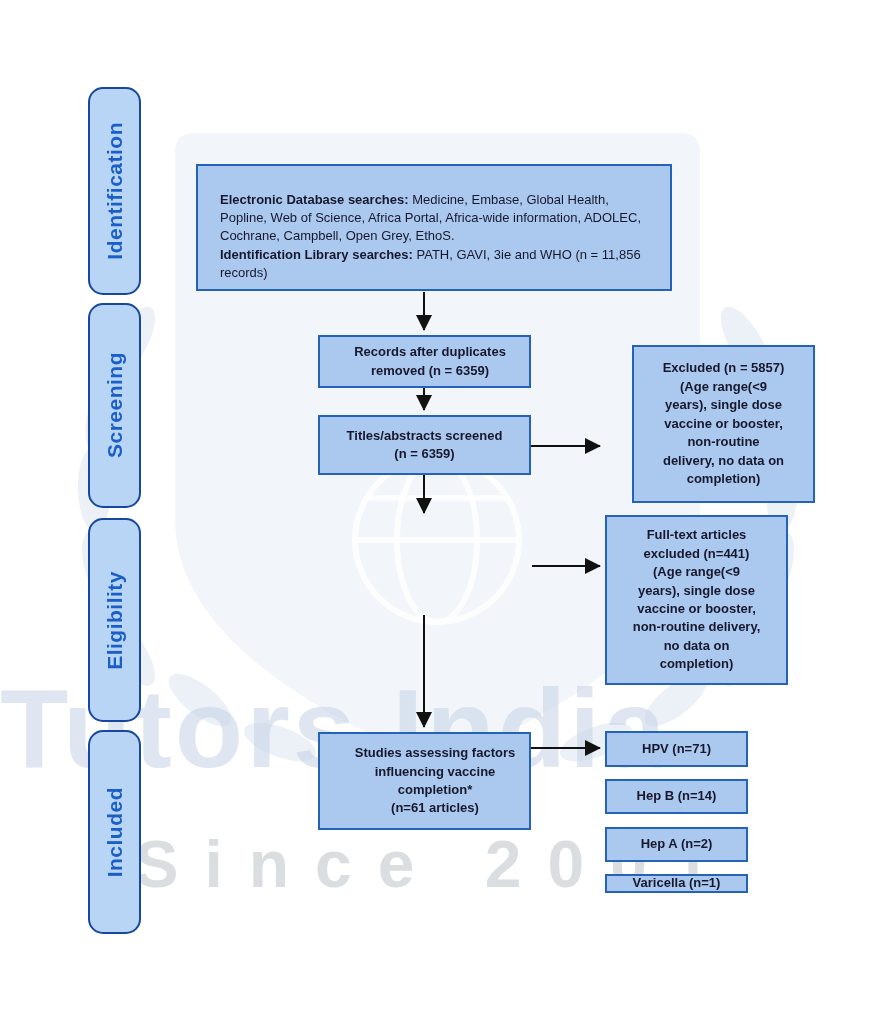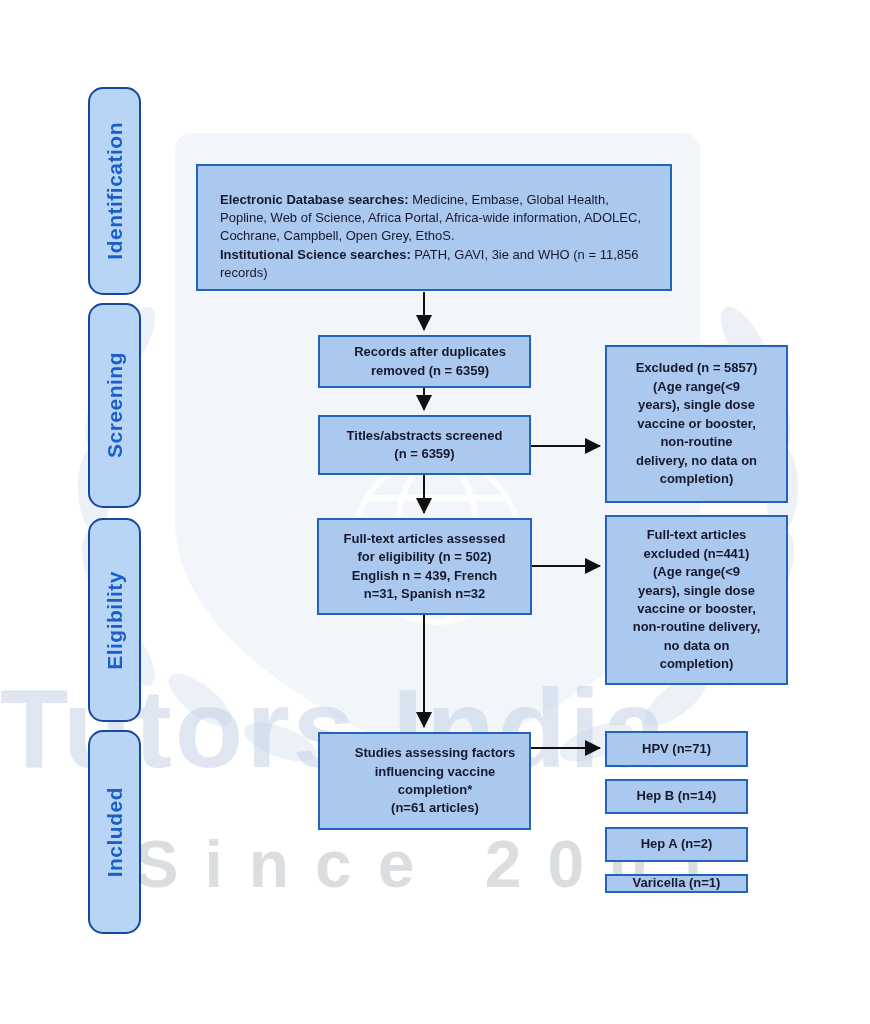--- a/index.html
+++ b/index.html
@@ -95,45 +95,39 @@
     </div>
     <div class="stage" style="top:518px; height:204px;">
       <span>Eligibility</span>
     </div>
     <div class="stage" style="top:730px; height:204px;">
       <span>Included</span>
     </div>
 
     <div class="fbox search-box" style="left:196px; top:164px; width:476px; height:127px; display:block;">
       <span class="seg-bold">Electronic Database searches:</span><span> Medicine, Embase, Global Health, Popline, Web of Science, Africa Portal, Africa-wide information, ADOLEC, Cochrane, Campbell, Open Grey, EthoS.</span><br>
-      <span class="seg-bold">Institutional Science searches:</span><span> PATH, GAVI, 3ie and WHO (n = 11,856 records)</span>
+      <span class="seg-bold">Identification Library searches:</span><span> PATH, GAVI, 3ie and WHO (n = 11,856 records)</span>
     </div>
 
     <div class="fbox" style="left:318px; top:335px; width:213px; height:53px;padding-left:11px;">
       <div class="box-text">Records after duplicates
 removed (n = 6359)</div>
     </div>
     <div class="fbox" style="left:318px; top:415px; width:213px; height:60px;">
       <div class="box-text">Titles/abstracts screened
 (n = 6359)</div>
     </div>
-    <div class="fbox" style="left:317px; top:518px; width:215px; height:97px;">
-      <div class="box-text">Full-text articles assessed
-for eligibility (n = 502)
-English n = 439, French
-n=31, Spanish n=32</div>
-    </div>
     <div class="fbox" style="left:318px; top:732px; width:213px; height:98px;padding-left:21px;">
       <div class="box-text">Studies assessing factors
 influencing vaccine
 completion*
 (n=61 articles)</div>
     </div>
 
-    <div class="fbox" style="left:605px; top:345px; width:183px; height:158px;">
+    <div class="fbox" style="left:632px; top:345px; width:183px; height:158px;">
       <div class="box-text">Excluded (n = 5857)
 (Age range(&lt;9
 years), single dose
 vaccine or booster,
 non-routine
 delivery, no data on
 completion)</div>
     </div>
     <div class="fbox" style="left:605px; top:515px; width:183px; height:170px;">
       <div class="box-text">Full-text articles

